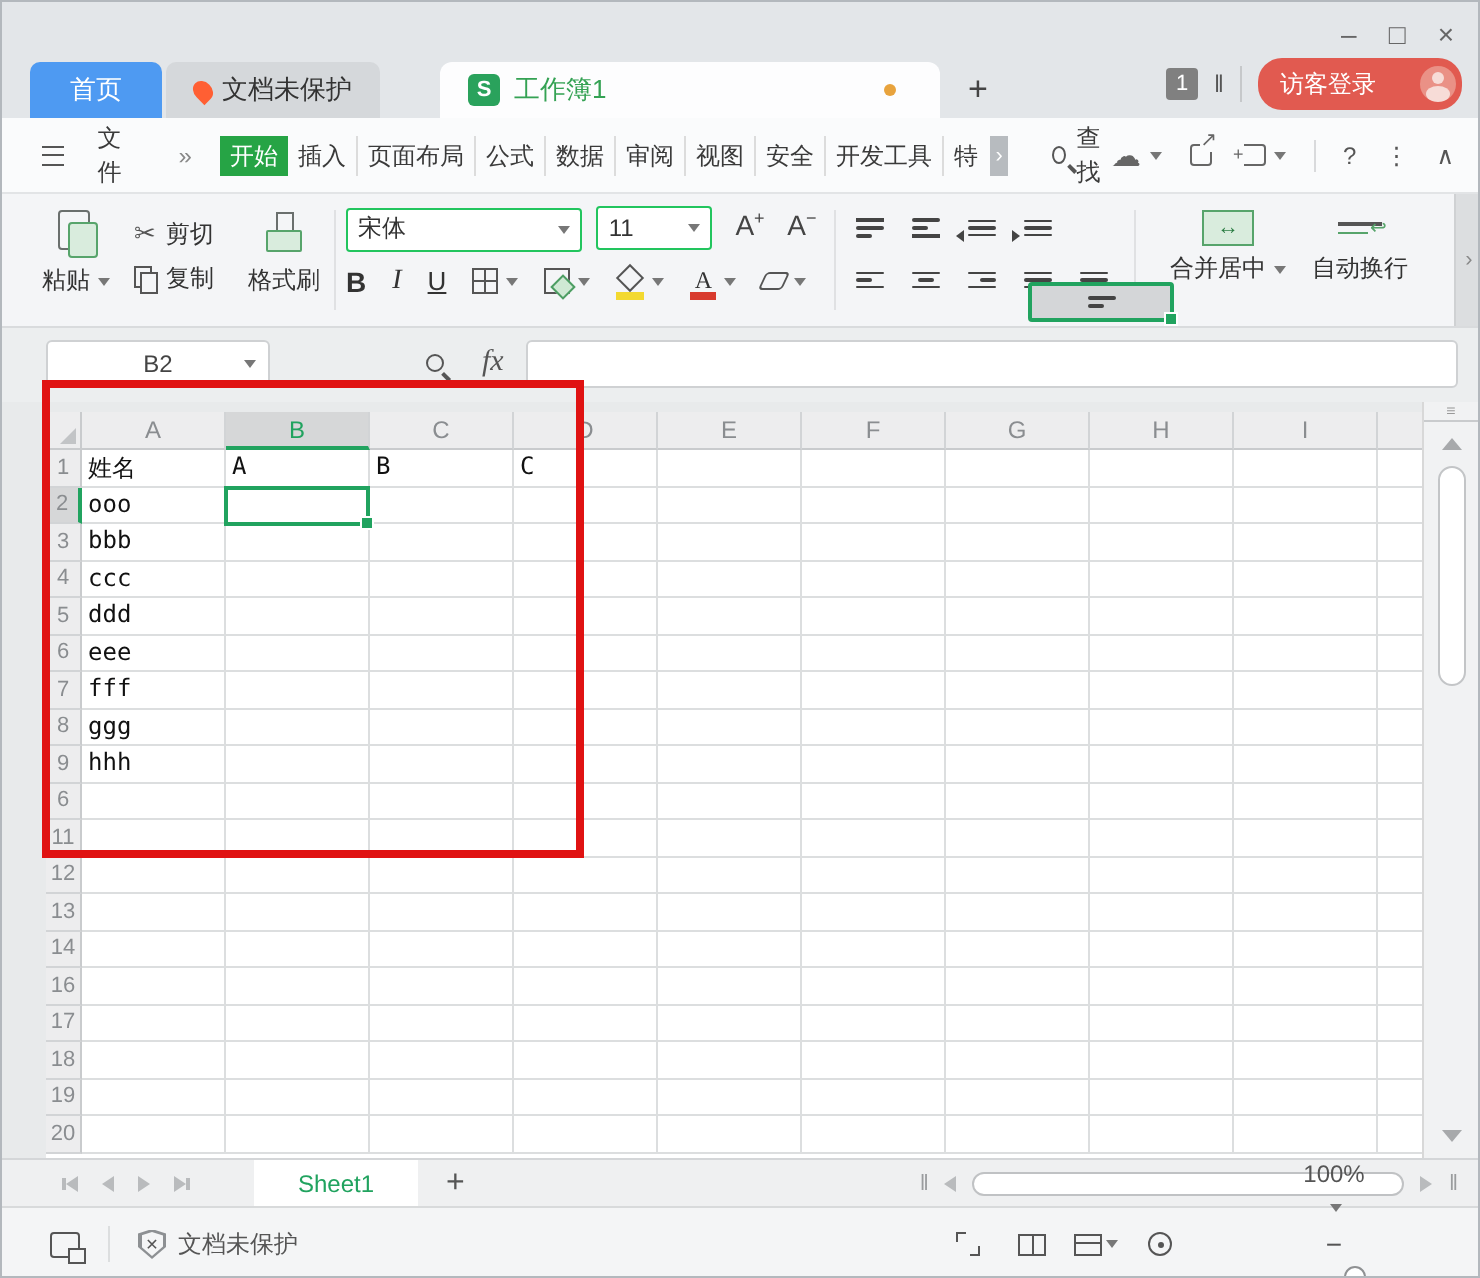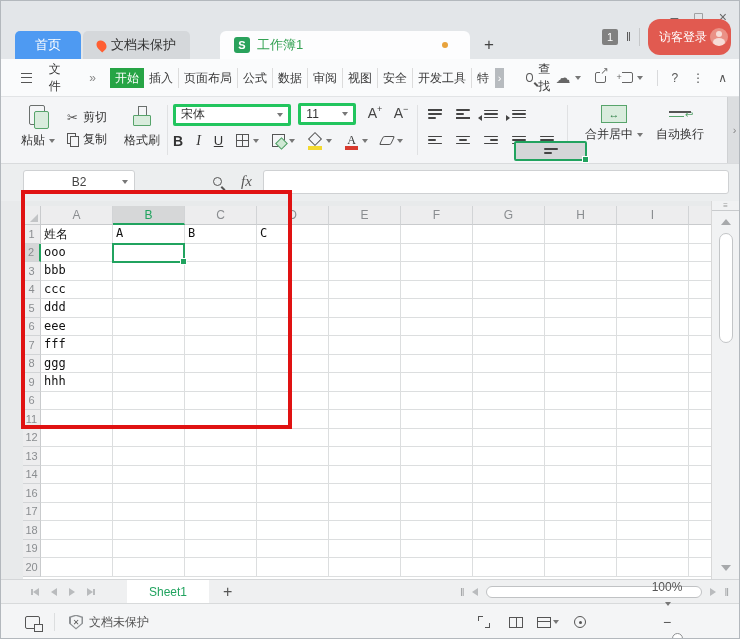--- a/index.html
+++ b/index.html
@@ -17,21 +17,21 @@
   .tab.docer{background:#d5d8db;color:#333;margin-left:2px;gap:5px;}
   .flame{width:9px;height:11px;background:#ff5f33;border-radius:50% 50% 50% 0;transform:rotate(-45deg);display:inline-block;}
   .tab.doc{background:#fdfdfe;color:#35a254;margin-left:30px;width:250px;border-radius:6px 6px 0 0;position:relative;}
   .sicon{width:16px;height:16px;background:#2aa25c;color:#fff;border-radius:3px;font-size:11px;font-weight:bold;display:inline-flex;align-items:center;justify-content:center;margin-right:7px;}
   .moddot{position:absolute;right:22px;top:11px;width:6px;height:6px;border-radius:50%;background:#e8a33d;}
   .newtab{height:28px;display:flex;align-items:center;padding:0 14px;color:#444;font-size:17px;}
   .tb-right{position:absolute;right:10px;bottom:4px;display:flex;align-items:center;gap:8px;}
   .tabbadge{width:16px;height:16px;background:#808080;color:#fff;font-size:11px;display:flex;align-items:center;justify-content:center;border-radius:2px;}
   .tablist{color:#555;font-size:12px;}
   .tb-div{width:1px;height:18px;background:#c6c8ca;}
-  .loginbtn{height:36px;background:#e15a50;border-radius:12px;color:#fff;font-size:12px;display:flex;align-items:center;padding:0 3px 0 11px;gap:3px;}
+  .loginbtn{height:26px;background:#e15a50;border-radius:12px;color:#fff;font-size:12px;display:flex;align-items:center;padding:0 3px 0 11px;gap:22px;}
   .avatar{width:18px;height:18px;border-radius:50%;background:#ea9186;position:relative;overflow:hidden;}
   .avatar:before{content:"";position:absolute;left:6px;top:3px;width:6px;height:6px;border-radius:50%;background:#f7dcd7;}
   .avatar:after{content:"";position:absolute;left:3px;top:10px;width:12px;height:8px;border-radius:50%;background:#f7dcd7;}
 
   
   .menubar{position:absolute;left:0;top:58px;width:740px;height:38px;background:#fafbfc;border-bottom:1px solid #e2e4e6;display:flex;align-items:center;font-size:12px;color:#3a3a3a;}
   .hamb{margin-left:20px;width:14px;height:10px;border-top:1.5px solid #555;border-bottom:1.5px solid #555;position:relative;}
   .hamb:after{content:"";position:absolute;left:0;top:3px;width:100%;height:1.5px;background:#555;}
   .filelbl{margin-left:17px;}
   .chev2{margin:0 14px 0 22px;color:#888;font-size:12px;}
@@ -64,21 +64,21 @@
   .ccrow{display:flex;align-items:center;gap:5px;height:22px;}
   .scissors{color:#555;font-size:13px;}
   .copyicon{width:11px;height:12px;position:relative;display:inline-block;}
   .copyicon:before{content:"";position:absolute;left:0;top:0;width:7px;height:9px;border:1.2px solid #555;background:#f4f5f7;}
   .copyicon:after{content:"";position:absolute;left:3px;top:3px;width:7px;height:9px;border:1.2px solid #555;background:#f4f5f7;}
   .fpcol{position:absolute;left:120px;top:8px;width:42px;text-align:center;}
   .brush{width:18px;height:24px;margin:0 auto;position:relative;}
   .brush:before{content:"";position:absolute;left:5px;top:1px;width:7px;height:9px;border:1.3px solid #6a6f6d;border-bottom:none;}
   .brush:after{content:"";position:absolute;left:0;top:10px;width:16px;height:9px;border:1.3px solid #57a46b;background:#d9ecdd;border-radius:1px;}
   .fontg{position:absolute;left:172px;top:6px;width:240px;}
-  .combo{height:22px;background:#fff;border:3px solid #22c55e;border-radius:2px;display:inline-flex;align-items:center;padding:0 5px;justify-content:space-between;}
+  .combo{height:22px;background:#fff;border:1px solid #22c55e;border-radius:2px;display:inline-flex;align-items:center;padding:0 5px;justify-content:space-between;}
   .fname{width:118px;}
   .fsize{width:58px;margin-left:4px;}
   .abtn{display:inline-block;margin-left:8px;font-size:14px;color:#444;position:relative;}
   .abtn sup{font-size:9px;}
   .fontrow2{margin-top:7px;display:flex;align-items:center;gap:13px;}
   .bld{font-weight:bold;font-size:14px;}
   .ita{font-style:italic;font-family:"Liberation Serif",serif;font-size:14px;}
   .und{text-decoration:underline;font-size:13px;}
   .icobtn{display:inline-flex;align-items:center;gap:2px;}
   .bordericon{width:13px;height:13px;border:1.2px solid #555;background:

